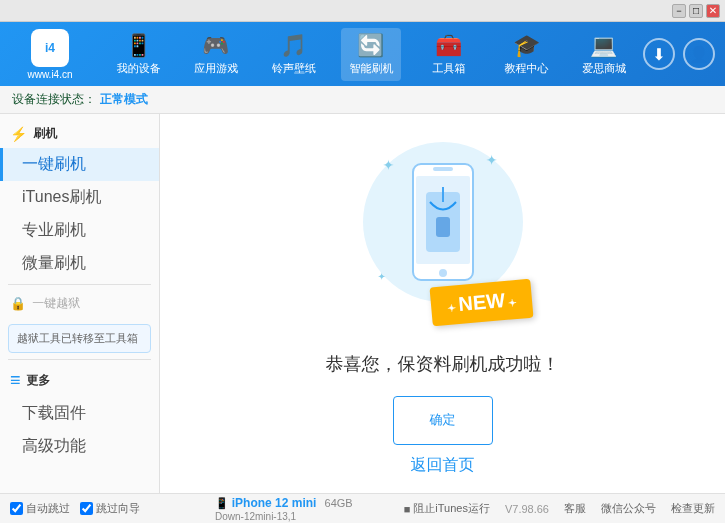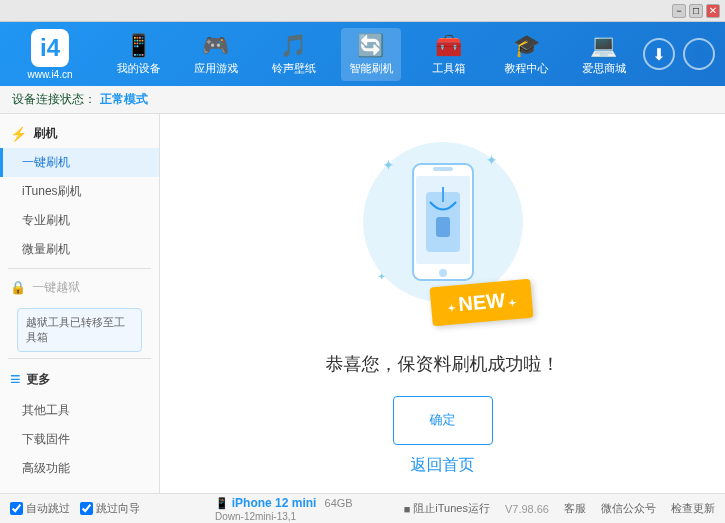--- a/index.html
+++ b/index.html
@@ -43,21 +43,21 @@
       align-items: center;
       margin-right: 10px;
     }
     .logo-icon {
       width: 38px; height: 38px;
       border-radius: 8px;
       background: white;
       display: flex;
       align-items: center;
       justify-content: center;
-      font-size: 24px;
+      font-size: 12px;
       font-weight: bold;
       color: #2196F3;
     }
     .logo-text {
       color: white;
       font-size: 10px;
       margin-top: 2px;
     }
     .nav-items {
       display: flex;
@@ -132,38 +132,38 @@
       display: flex;
       align-items: center;
       padding: 6px 10px;
       font-size: 12px;
       color: #333;
       font-weight: bold;
     }
     .sidebar-section-header .icon { margin-right: 6px; font-size: 14px; color: #2196F3; }
     .sidebar-item {
       padding: 6px 10px 6px 22px;
-      font-size: 12px;
+      font-size: 16px;
       color: #555;
       cursor: pointer;
       white-space: nowrap;
     }
     .sidebar-item.active {
       background: #e3f2fd;
       color: #1976D2;
       border-left: 3px solid #2196F3;
       padding-left: 19px;
     }
     .sidebar-divider {
       height: 1px;
       background: #e0e0e0;
       margin: 4px 8px;
     }
     .sidebar-info-box {
-      margin: 6px 17px;
+      margin: 6px 8px;
       padding: 6px 8px;
       background: #f0f7ff;
       border: 1px solid #bbdefb;
       border-radius: 4px;
       font-size: 11px;
       color: #666;
     }
     .sidebar-gray-item {
       display: flex;
       align-items: center;
@@ -404,21 +404,20 @@
     <div class="sidebar-info-box">
       <span>越狱工具已转移至工具箱</span>
     </div>
 
     <div class="sidebar-divider"></div>
 
     <div class="sidebar-section-header">
       <span class="icon" style="font-size:18px;">≡</span>
       <span>更多</span>
     </div>
-    <div class="sidebar-item">其他工具</div>
     <div class="sidebar-item">下载固件</div>
     <div class="sidebar-item">高级功能</div>
   </div>
 
   <div class="content">
 
     <div class="success-illustration">
       <div class="phone-circle">
 
         <span class="sparkle" style="top:15px; left:20px;">✦</span>

